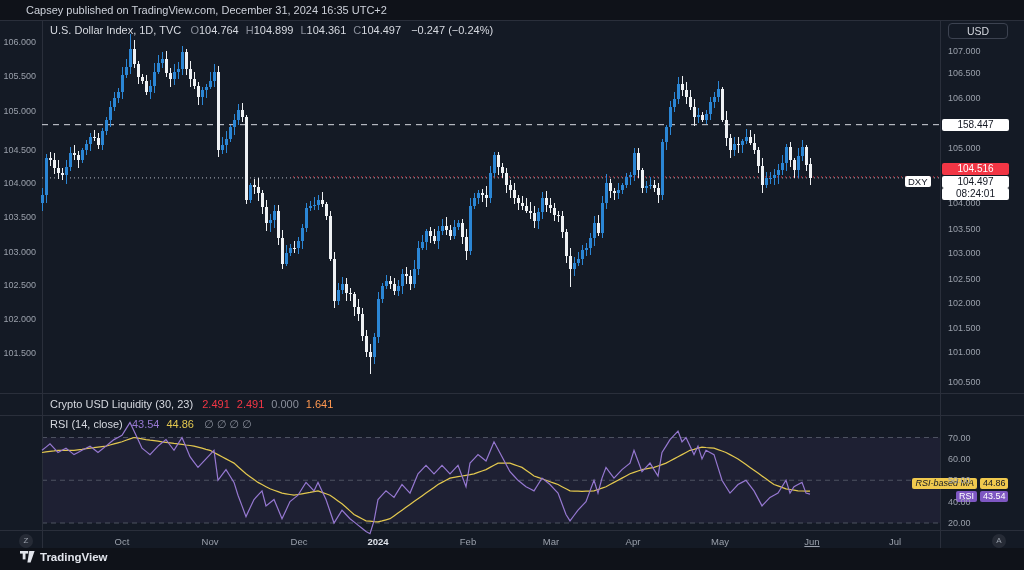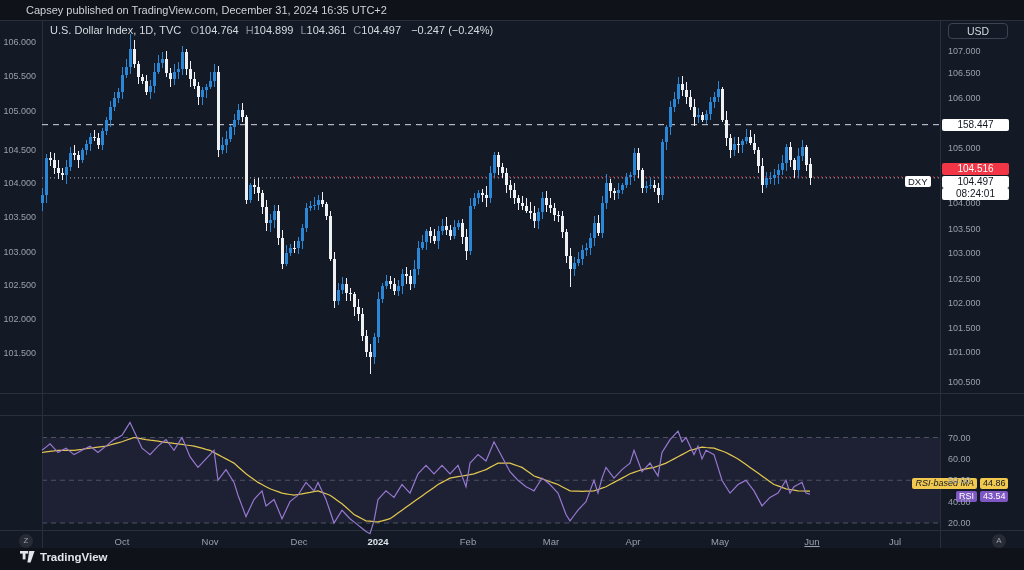--- a/index.html
+++ b/index.html
@@ -447,21 +447,30 @@
       <polyline points="42,452.5 46,451.9 50,451.4 54,450.9 58,450.3 62,450.3 66,450.3 70,450.3 74,450.3 78,449.8 82,449.3 86,448.7 90,448.2 94,447.7 98,447.1 102,446.6 106,446.1 110,445.0 114,443.9 118,442.8 122,441.8 126,440.3 130,438.9 134,437.5 138,438.2 142,438.9 146,439.6 150,440.2 154,440.7 158,441.2 162,441.8 166,442.3 170,442.8 174,443.4 178,443.9 182,444.4 186,445.0 190,445.5 194,446.1 198,447.1 202,448.2 206,449.3 210,450.3 214,452.5 218,454.6 222,456.7 226,458.9 230,461.0 234,463.1 238,466.7 242,470.3 246,473.8 250,476.7 254,479.5 258,482.4 262,484.5 266,486.7 270,488.8 274,490.2 278,491.6 282,493.1 286,493.8 290,494.5 294,495.2 298,494.5 302,493.8 306,493.1 310,492.4 314,491.6 318,490.9 322,492.4 326,493.8 330,495.2 334,498.1 338,500.9 342,503.8 346,507.3 350,510.9 354,514.5 358,516.6 362,518.7 366,520.9 370,521.2 374,521.6 378,521.9 382,520.9 386,519.8 390,518.7 394,515.9 398,513.0 402,510.2 406,507.3 410,504.5 414,501.6 418,498.8 422,495.9 426,493.1 430,490.2 434,487.4 438,484.5 442,482.4 446,480.3 450,478.1 454,477.4 458,476.7 462,476.0 466,475.3 470,474.6 474,473.8 478,472.4 482,471.0 486,469.6 490,467.4 494,465.3 498,463.1 502,463.1 506,463.1 510,463.1 514,464.6 518,466.0 522,467.4 526,470.3 530,473.1 534,476.0 538,477.4 542,478.8 546,480.3 550,481.7 554,483.1 558,484.5 562,486.7 566,488.8 570,490.9 574,491.1 578,491.2 582,491.4 586,491.2 590,491.1 594,490.9 598,489.5 602,488.1 606,486.7 610,484.5 614,482.4 618,480.3 622,478.1 626,476.0 630,473.8 634,472.4 638,471.0 642,469.6 646,468.8 650,468.1 654,467.4 658,466.0 662,464.6 666,463.1 670,461.0 674,458.9 678,456.7 682,454.6 686,452.5 690,450.3 694,449.3 698,448.2 702,447.1 706,447.5 710,447.8 714,448.2 718,449.6 722,451.0 726,452.5 730,454.6 734,456.7 738,458.9 742,461.7 746,464.6 750,467.4 754,470.3 758,473.1 762,476.0 766,478.8 770,481.7 774,484.5 778,485.9 782,487.4 786,488.8 790,489.5 794,490.2 798,490.9 802,491.0 806,491.1 810,491.2" fill="none" stroke="#e3c84f" stroke-width="1.2"></polyline>
       <polyline points="42,450.3 46,447.1 50,443.9 54,448.2 58,452.5 62,450.3 66,448.2 70,451.4 74,454.6 78,452.5 82,450.3 86,448.2 90,446.1 94,449.3 98,452.5 102,449.3 106,446.1 110,442.8 114,439.6 118,437.5 122,435.4 126,428.9 130,422.5 134,431.1 138,439.6 142,448.2 146,451.4 150,454.6 154,450.3 158,446.1 162,442.8 166,439.6 170,445.0 174,450.3 178,443.9 182,437.5 186,447.1 190,456.7 194,462.1 198,467.4 202,463.1 206,458.9 210,454.6 214,450.3 218,480.3 222,474.9 226,469.6 230,476.0 234,482.4 238,495.2 242,505.9 246,516.6 250,508.0 254,499.5 258,495.2 262,490.9 266,505.9 270,502.7 274,499.5 278,509.1 282,518.7 286,510.2 290,501.6 294,498.4 298,495.2 302,488.8 306,482.4 310,486.7 314,490.9 318,482.4 322,490.9 326,499.5 330,511.2 334,523.0 338,516.6 342,510.2 346,514.5 350,518.7 354,521.9 358,525.1 362,528.3 366,531.5 370,533.7 374,520.9 378,499.5 382,495.2 386,490.9 390,494.1 394,497.4 398,490.9 402,484.5 406,488.8 410,493.1 414,483.5 418,473.8 422,469.6 426,465.3 430,469.6 434,473.8 438,469.6 442,465.3 446,469.6 450,473.8 454,469.6 458,465.3 462,476.0 466,486.7 470,463.1 474,458.9 478,454.6 482,457.8 486,461.0 490,451.4 494,441.8 498,449.3 502,456.7 506,464.2 510,471.7 514,476.0 518,480.3 522,483.5 526,486.7 530,488.8 534,490.9 538,484.5 542,478.1 546,481.3 550,484.5 554,488.8 558,493.1 562,503.8 566,514.5 570,520.9 574,515.5 578,510.2 582,505.9 586,501.6 590,490.9 594,480.3 598,493.1 602,478.1 606,467.4 610,472.8 614,478.1 618,473.8 622,469.6 626,466.4 630,463.1 634,450.3 638,461.0 642,471.7 646,467.4 650,463.1 654,469.6 658,476.0 662,452.5 666,446.1 670,439.6 674,435.4 678,431.1 682,441.8 686,437.5 690,446.1 694,454.6 698,446.1 702,458.9 706,450.3 710,452.5 714,454.6 718,467.4 722,480.3 726,486.7 730,493.1 734,488.8 738,484.5 742,482.4 746,480.3 750,485.6 754,490.9 758,498.4 762,505.9 766,501.6 770,497.4 774,495.2 778,493.1 782,486.7 786,480.3 790,493.1 794,486.7 798,484.5 802,482.4 806,493.1 810,494.1" fill="none" stroke="#9678d1" stroke-width="1.2"></polyline>
     </svg>
 
   <div class="legend" style="left:50px;top:24px;">
     <span>U.S. Dollar Index, 1D, TVC</span>&nbsp;&nbsp;
     <span id="ohlc"><span class="val"><span class="dim">O</span><span>104.764</span></span><span class="val"><span class="dim">H</span><span>104.899</span></span><span class="val"><span class="dim">L</span><span>104.361</span></span><span class="val"><span class="dim">C</span><span>104.497</span></span></span>
     <span>−0.247 (−0.24%)</span>
   </div>
 
-
+  <div class="legend" style="left:50px;top:398px;">
+    <span>Crypto USD Liquidity (30, 23)</span>&nbsp;&nbsp;
+    <span id="cl-values"><span class="val" style="color: rgb(242, 54, 69);">2.491</span><span class="val" style="color: rgb(242, 54, 69);">2.491</span><span class="val" style="color: rgb(138, 143, 155);">0.000</span><span class="val" style="color: rgb(255, 152, 80);">1.641</span></span>
+  </div>
+
+  <div class="legend" style="left:50px;top:418px;">
+    <span>RSI (14, close)</span>&nbsp;&nbsp;
+    <span id="rsi-values"><span class="val" style="color: rgb(150, 120, 209);">43.54</span><span class="val" style="color: rgb(227, 200, 79);">44.86</span></span>
+    <span class="dim">∅  ∅  ∅  ∅</span>
+  </div>
 
   <div id="left-axis"></div>
   <div id="right-axis"></div>
   <div id="time-axis"></div>
 
   <div class="btn-usd">USD</div>
 
   <div class="ptag" style="top:119px;background:#ffffff;color:#131722;">158.447</div>
   <div class="ptag" style="top:163px;background:#F23645;color:#ffffff;">104.516</div>
   <div class="ptag" style="top:175.5px;background:#ffffff;color:#131722;">104.497</div>

